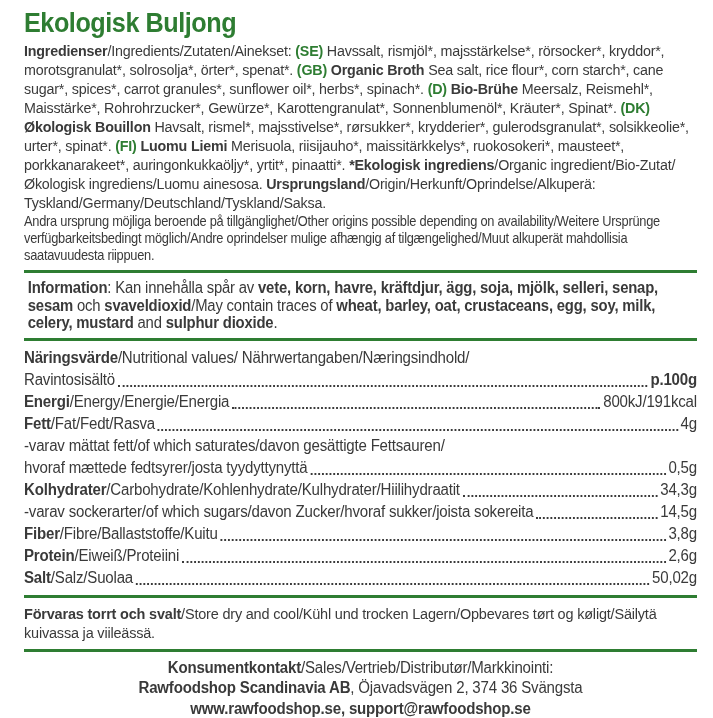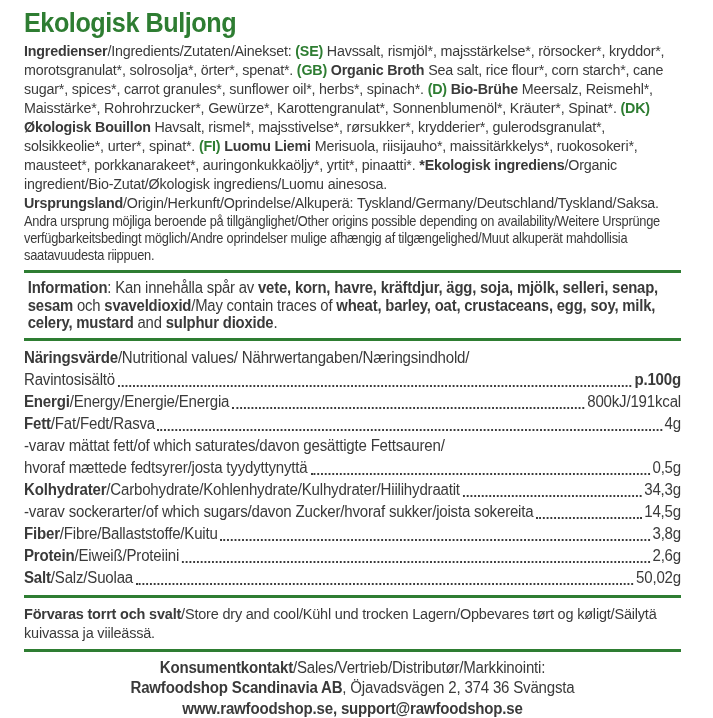--- a/index.html
+++ b/index.html
@@ -3,21 +3,21 @@
 <meta charset="utf-8">
 <style>
   html, body {
     margin: 0; padding: 0;
     width: 713px; height: 718px;
     background: #ffffff;
     overflow: hidden;
     font-family: "Liberation Sans", sans-serif;
     color: #3a3a3a;
   }
-  .page { padding: 6px 32px 0 24px; }
+  .page { padding: 6px 16px 0 24px; }
 
   
   .cx94 { transform: scaleX(0.94); transform-origin: 0 0; width: 106.38%; }
   .cx88 { transform: scaleX(0.88); transform-origin: 0 0; width: 113.6%; }
   .cx90 { transform: scaleX(0.90); transform-origin: 0 0; width: 111.1%; }
 
   .b { font-weight: bold; }
   .g { font-weight: bold; color: var(--green); }
 
   .title {

